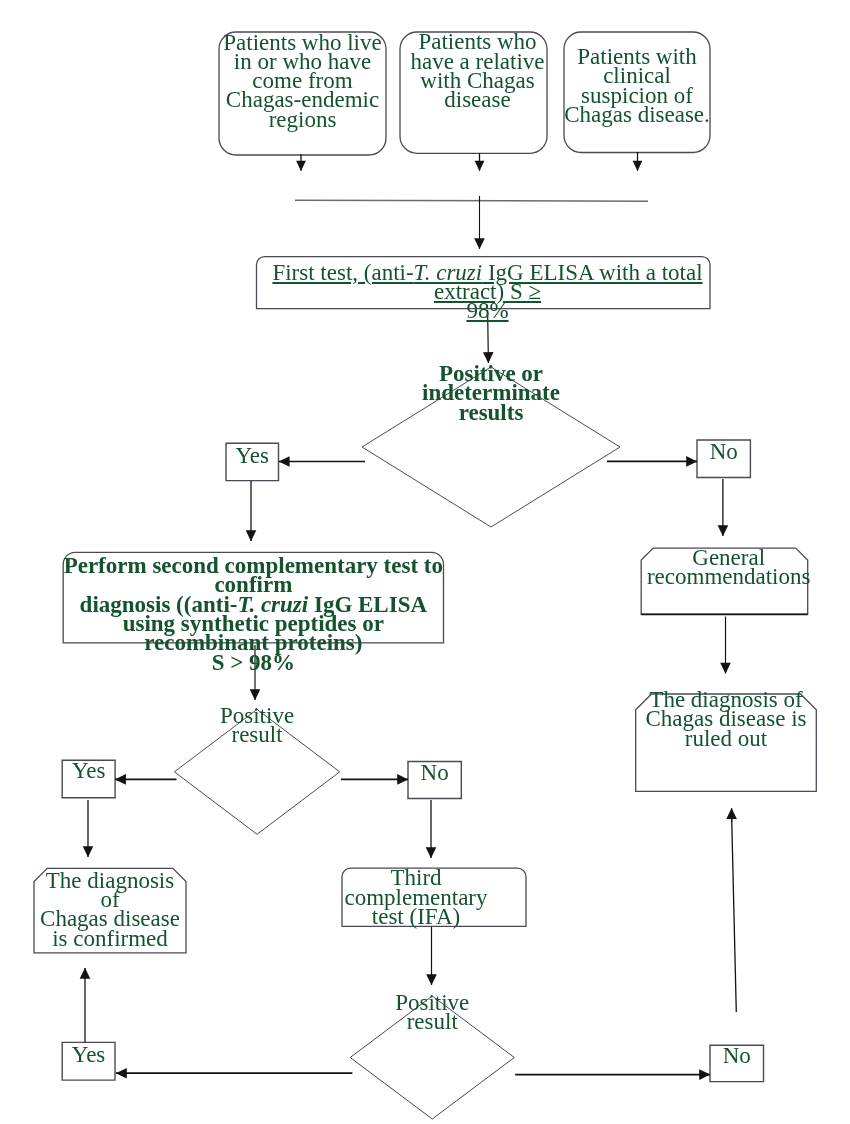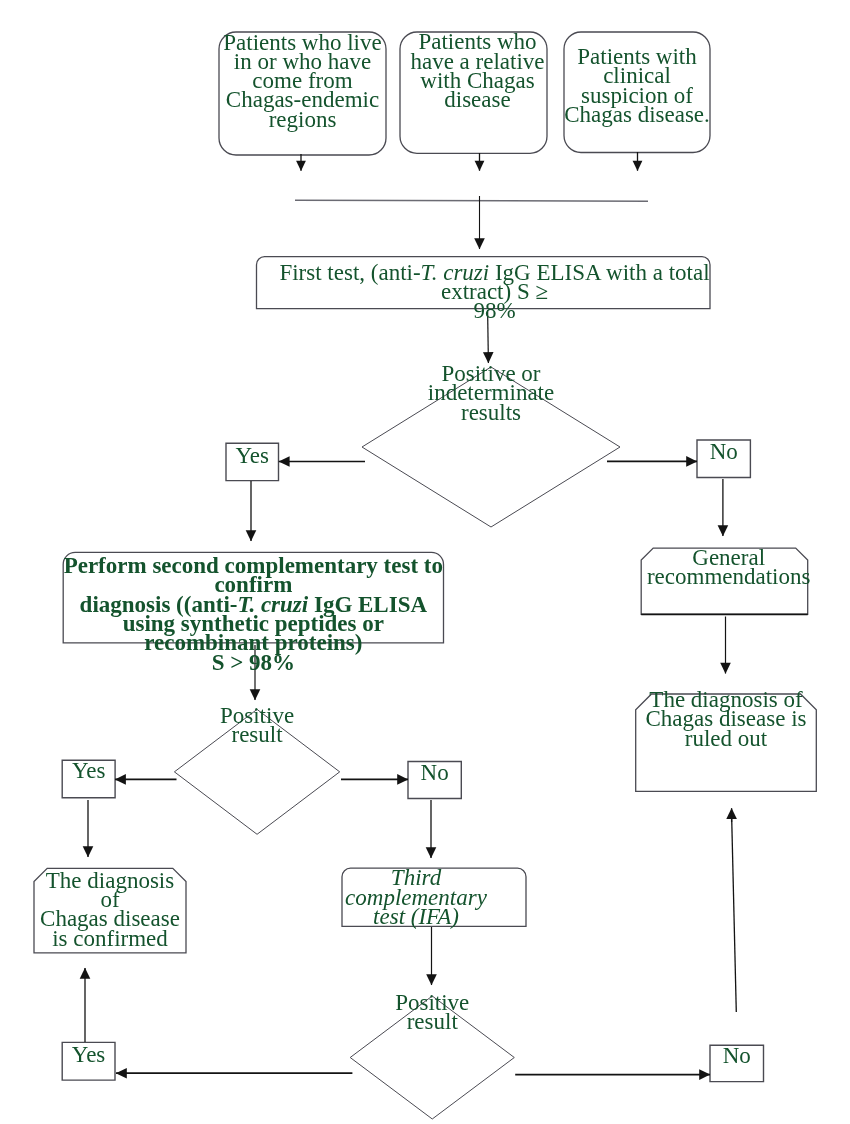--- a/index.html
+++ b/index.html
@@ -81,42 +81,42 @@
 Chagas-endemic
 regions</span></div>
     <div class="node" style="left: 404px; top: 32.3px; width: 147px; height: 121.3px;"><span class="txt">Patients who
 have a relative
 with Chagas
 disease</span></div>
     <div class="node" style="left: 564px; top: 47px; width: 146px; height: 89px;"><span class="txt">Patients with
 clinical
 suspicion of
 Chagas disease.</span></div>
-    <div class="node" style="left: 251px; top: 262.5px; width: 487px; height: 51.9px;"><span class="txt">First test, (anti-<em>T. cruzi</em> IgG ELISA with a total extract) S ≥
+    <div class="node" style="left: 244px; top: 262.5px; width: 487px; height: 51.9px; text-decoration: underline;"><span class="txt">First test, (anti-<em>T. cruzi</em> IgG ELISA with a total extract) S ≥
 98%</span></div>
-    <div class="node" style="left: 362px; top: 364px; width: 258px; height: 160px;"><span class="txt">Positive or
+    <div class="node" style="left: 362px; top: 364px; width: 258px; height: 160px; font-weight: bold;"><span class="txt">Positive or
 indeterminate
 results</span></div>
     <div class="node" style="left: 226px; top: 445.5px; width: 52.5px; height: 37.4px;"><span class="txt">Yes</span></div>
     <div class="node" style="left: 697px; top: 441.5px; width: 53.4px; height: 37.5px;"><span class="txt">No</span></div>
     <div class="node" style="left: 63.2px; top: 556.1px; width: 380.3px; height: 90.5px; font-weight: bold;"><span class="txt">Perform second complementary test to confirm
 diagnosis ((anti-<em>T. cruzi</em> IgG ELISA
 using synthetic peptides or recombinant proteins)
 S &gt; 98%</span></div>
     <div class="node" style="left: 641.2px; top: 548.2px; width: 175px; height: 66.3px;"><span class="txt">General
 recommendations</span></div>
     <div class="node" style="left: 635.7px; top: 690.2px; width: 180.6px; height: 97.4px;"><span class="txt">The diagnosis of
 Chagas disease is
 ruled out</span></div>
     <div class="node" style="left: 174.4px; top: 705.9px; width: 165.3px; height: 124.9px;"><span class="txt">Positive
 result</span></div>
     <div class="node" style="left: 62.2px; top: 761.3px; width: 52.9px; height: 37.5px;"><span class="txt">Yes</span></div>
     <div class="node" style="left: 408px; top: 763.2px; width: 53.3px; height: 37px;"><span class="txt">No</span></div>
     <div class="node" style="left: 34px; top: 870.7px; width: 152px; height: 84.5px;"><span class="txt">The diagnosis of
 Chagas disease
 is confirmed</span></div>
-    <div class="node" style="left: 342px; top: 868.3px; width: 148px; height: 58.2px; font-style: italic;"><span class="txt">Third complementary
+    <div class="node" style="left: 342px; top: 868.3px; width: 148px; height: 58.2px;"><span class="txt">Third complementary
 test (IFA)</span></div>
     <div class="node" style="left: 350.2px; top: 992.8px; width: 164.1px; height: 123px;"><span class="txt">Positive
 result</span></div>
     <div class="node" style="left: 62.2px; top: 1044.9px; width: 52.8px; height: 37.7px;"><span class="txt">Yes</span></div>
     <div class="node" style="left: 710px; top: 1046.3px; width: 53.5px; height: 36.4px;"><span class="txt">No</span></div>
   </div>
 
 </body></html>

